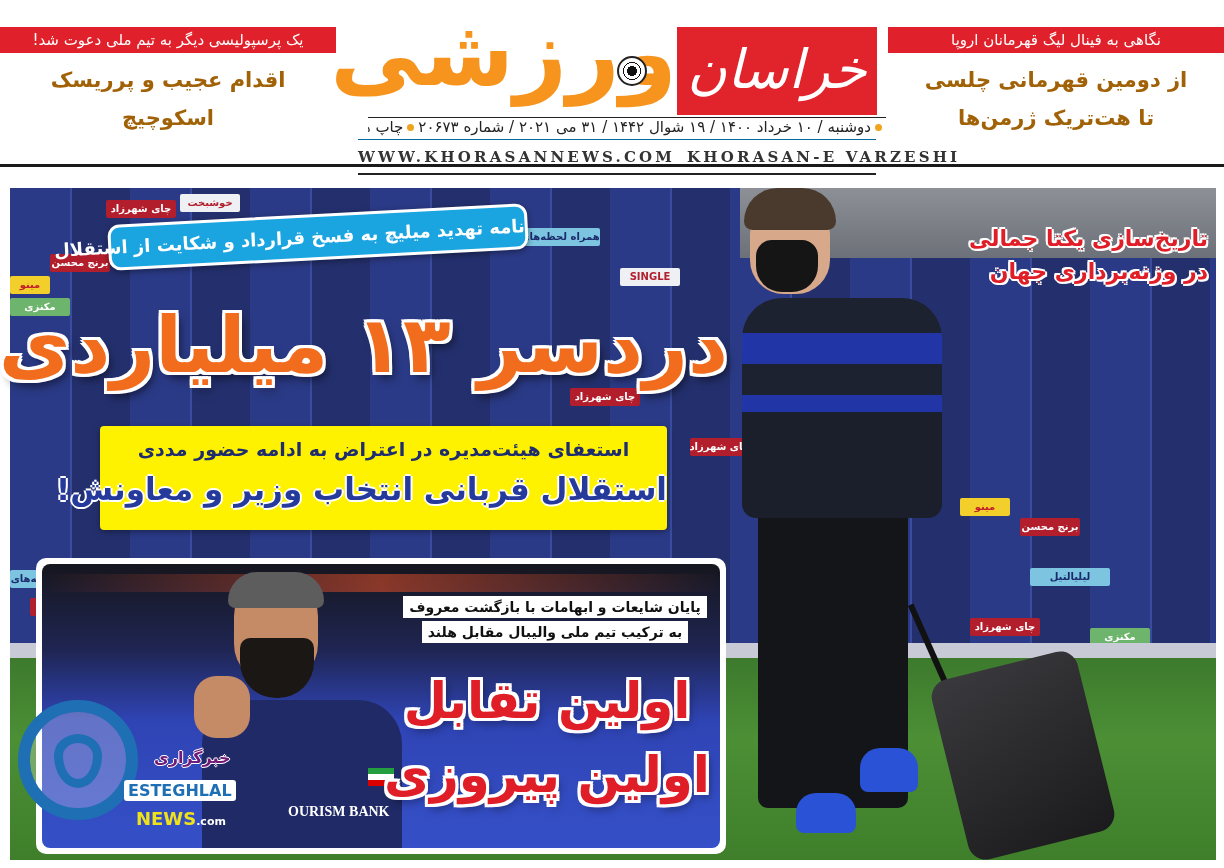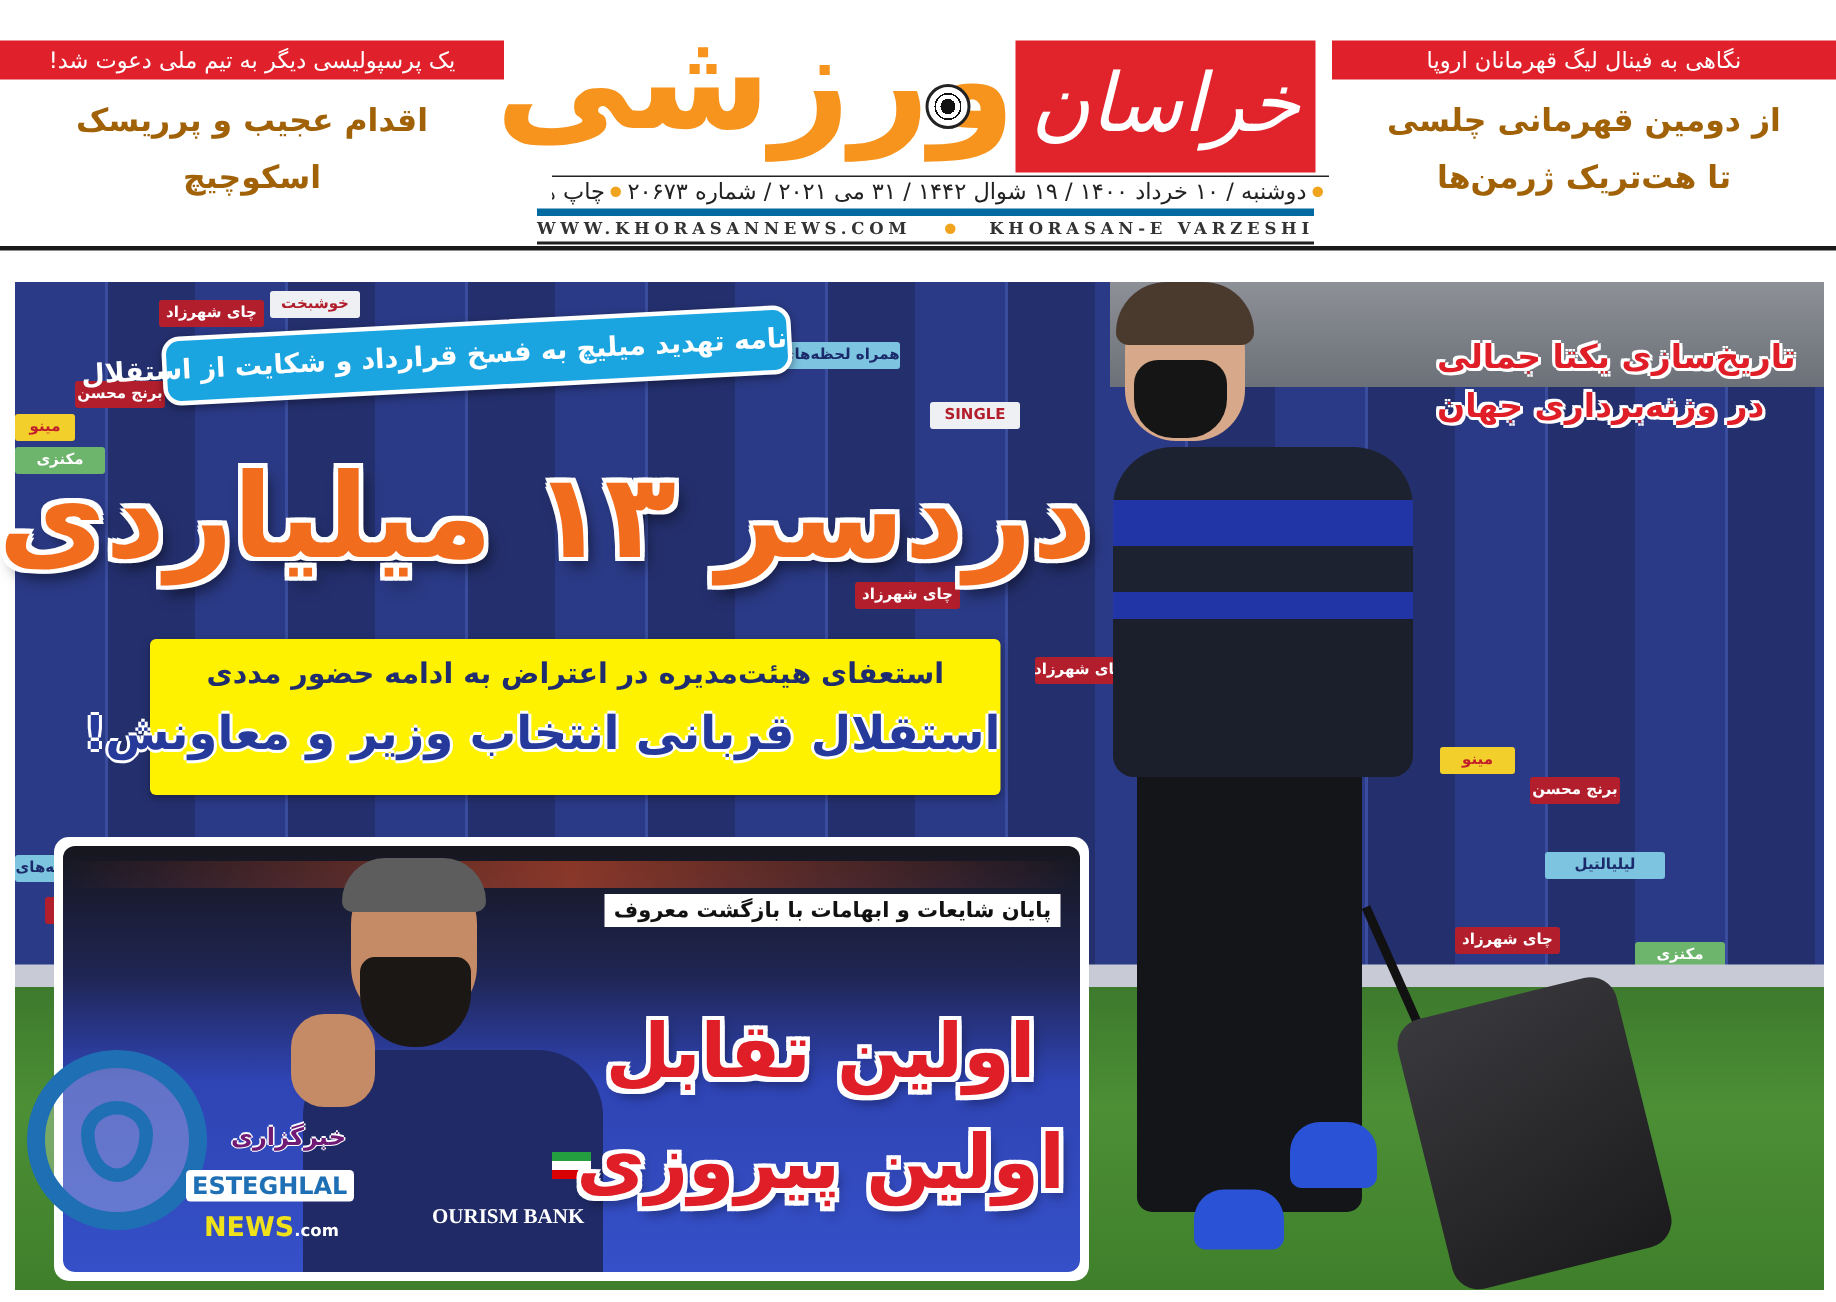--- a/index.html
+++ b/index.html
@@ -26,22 +26,22 @@
   .logo-orange-text { position: absolute; left: 4px; top: -6px; width: 318px; text-align: center; direction: rtl;
                       font-family: "DejaVu Sans", sans-serif; font-weight: bold; font-size: 92px; line-height: 120px;
                       color: #f7941d; letter-spacing: -2px; }
   .logo-ball { position: absolute; left: 262px; top: 56px; width: 30px; height: 30px; border-radius: 50%;
                background: radial-gradient(circle at 50% 50%, #111 0 5px, #fff 5px 8px, #111 8px 9px, #fff 9px);
                border: 2px solid #222; }
 
   .dateline { position: absolute; left: 368px; top: 117px; width: 518px; height: 20px; border-top: 1.5px solid #222;
               direction: rtl; font-size: 15px; color: #222; line-height: 19px; white-space: nowrap; overflow: hidden; }
   .dot { display: inline-block; width: 7px; height: 7px; background: #f0a41e; border-radius: 50%; margin: 0 4px; vertical-align: middle; }
-  .urlline { position: absolute; left: 358px; top: 139px; width: 518px; height: 24px; border-top: 5px solid #0369a1;
-             border-bottom: 2.5px solid #222; font-family: "DejaVu Serif", serif; font-size: 11px; font-weight: bold;
+  .urlline { position: absolute; left: 358px; top: 139px; width: 518px; height: 36px; border-top: 1px solid #0369a1;
+             border-bottom: 2.5px solid #222; font-family: "DejaVu Serif", serif; font-size: 15px; font-weight: bold;
              color: #333; letter-spacing: 3.2px; line-height: 18px; white-space: nowrap; display: flex;
              justify-content: space-between; align-items: center; }
   .urlline .dot { margin: 0 6px; }
 
   
   .main-photo { position: absolute; left: 10px; top: 188px; width: 1206px; height: 672px; overflow: hidden;
     background:
       linear-gradient(180deg, rgba(20,25,60,0) 0%, rgba(20,25,60,0) 100%),
       repeating-linear-gradient(90deg, #2b3a86 0 60px, #3a4c9e 60px 62px, #24306e 62px 120px),
       #28357a; padding-left: 33px; }
@@ -84,21 +84,21 @@
                 font-family: "DejaVu Sans", sans-serif; font-weight: bold; font-size: 78px; line-height: 110px;
                 color: #f26c1d; white-space: nowrap;
                 text-shadow: 3px 0 0 #fff, -3px 0 0 #fff, 0 3px 0 #fff, 0 -3px 0 #fff, 3px 3px 0 #fff,
                              -3px -3px 0 #fff, 3px -3px 0 #fff, -3px 3px 0 #fff, 4px 6px 10px rgba(0,0,0,0.55); }
   .yellow-box { position: absolute; left: 100px; top: 426px; width: 567px; height: 104px; background: #fff200;
                 border-radius: 4px; direction: rtl; text-align: center; box-shadow: 0 2px 6px rgba(0,0,0,0.35); }
   .yellow-sub { font-weight: bold; font-size: 19px; color: #1f2d6e; line-height: 34px; margin-top: 6px; white-space: nowrap; }
   .yellow-main { font-weight: bold; font-size: 31px; color: #263a9c; line-height: 46px; white-space: nowrap;
                  text-shadow: 2px 0 0 #fff, -2px 0 0 #fff, 0 2px 0 #fff, 0 -2px 0 #fff; }
 
-  .red-corner { position: absolute; left: 958px; top: 222px; width: 250px; direction: rtl; text-align: left;
+  .red-corner { position: absolute; left: 958px; top: 222px; width: 250px; direction: rtl; text-align: right;
                 color: #e01e28; font-weight: bold; font-size: 22px; line-height: 33px; white-space: nowrap;
                 text-shadow: 2px 0 0 #fff, -2px 0 0 #fff, 0 2px 0 #fff, 0 -2px 0 #fff, 2px 2px 0 #fff, -2px -2px 0 #fff; }
 
   
   .inset { position: absolute; left: 36px; top: 558px; width: 690px; height: 296px; background: #fff; border-radius: 10px; padding: 6px; }
   .inset-photo { position: relative; width: 100%; height: 100%; border-radius: 8px; overflow: hidden;
                  background: linear-gradient(180deg, #16161e 0%, #1f2552 30%, #2f44b4 55%, #3550c8 100%); }
   .inset-glow { position: absolute; left: 0; top: 10px; width: 100%; height: 18px;
                 background: linear-gradient(90deg, rgba(230,80,40,0.0), rgba(230,80,40,0.55), rgba(230,80,40,0.0)); }
   .vb-player { position: absolute; left: 150px; top: 8px; width: 210px; height: 290px; font-family: Liberation Serif, serif; }
@@ -232,20 +232,21 @@
       <div class="vb-shirt"></div>
       <div class="vb-flag"></div>
       <div class="vb-bank">OURISM BANK</div>
       <div class="vb-head"></div>
       <div class="vb-hair"></div>
       <div class="vb-beard"></div>
       <div class="vb-fist"></div>
     </div>
     <div class="inset-sub">
       <span>پایان شایعات و ابهامات با بازگشت معروف</span><br>
+      <span>به ترکیب تیم ملی والیبال مقابل هلند</span>
     </div>
     <div class="inset-big">
       <div>اولین تقابل</div>
       <div>اولین پیروزی</div>
     </div>
   </div>
 </div>
 
 <div class="watermark">
   <div class="wm-ring"></div>

